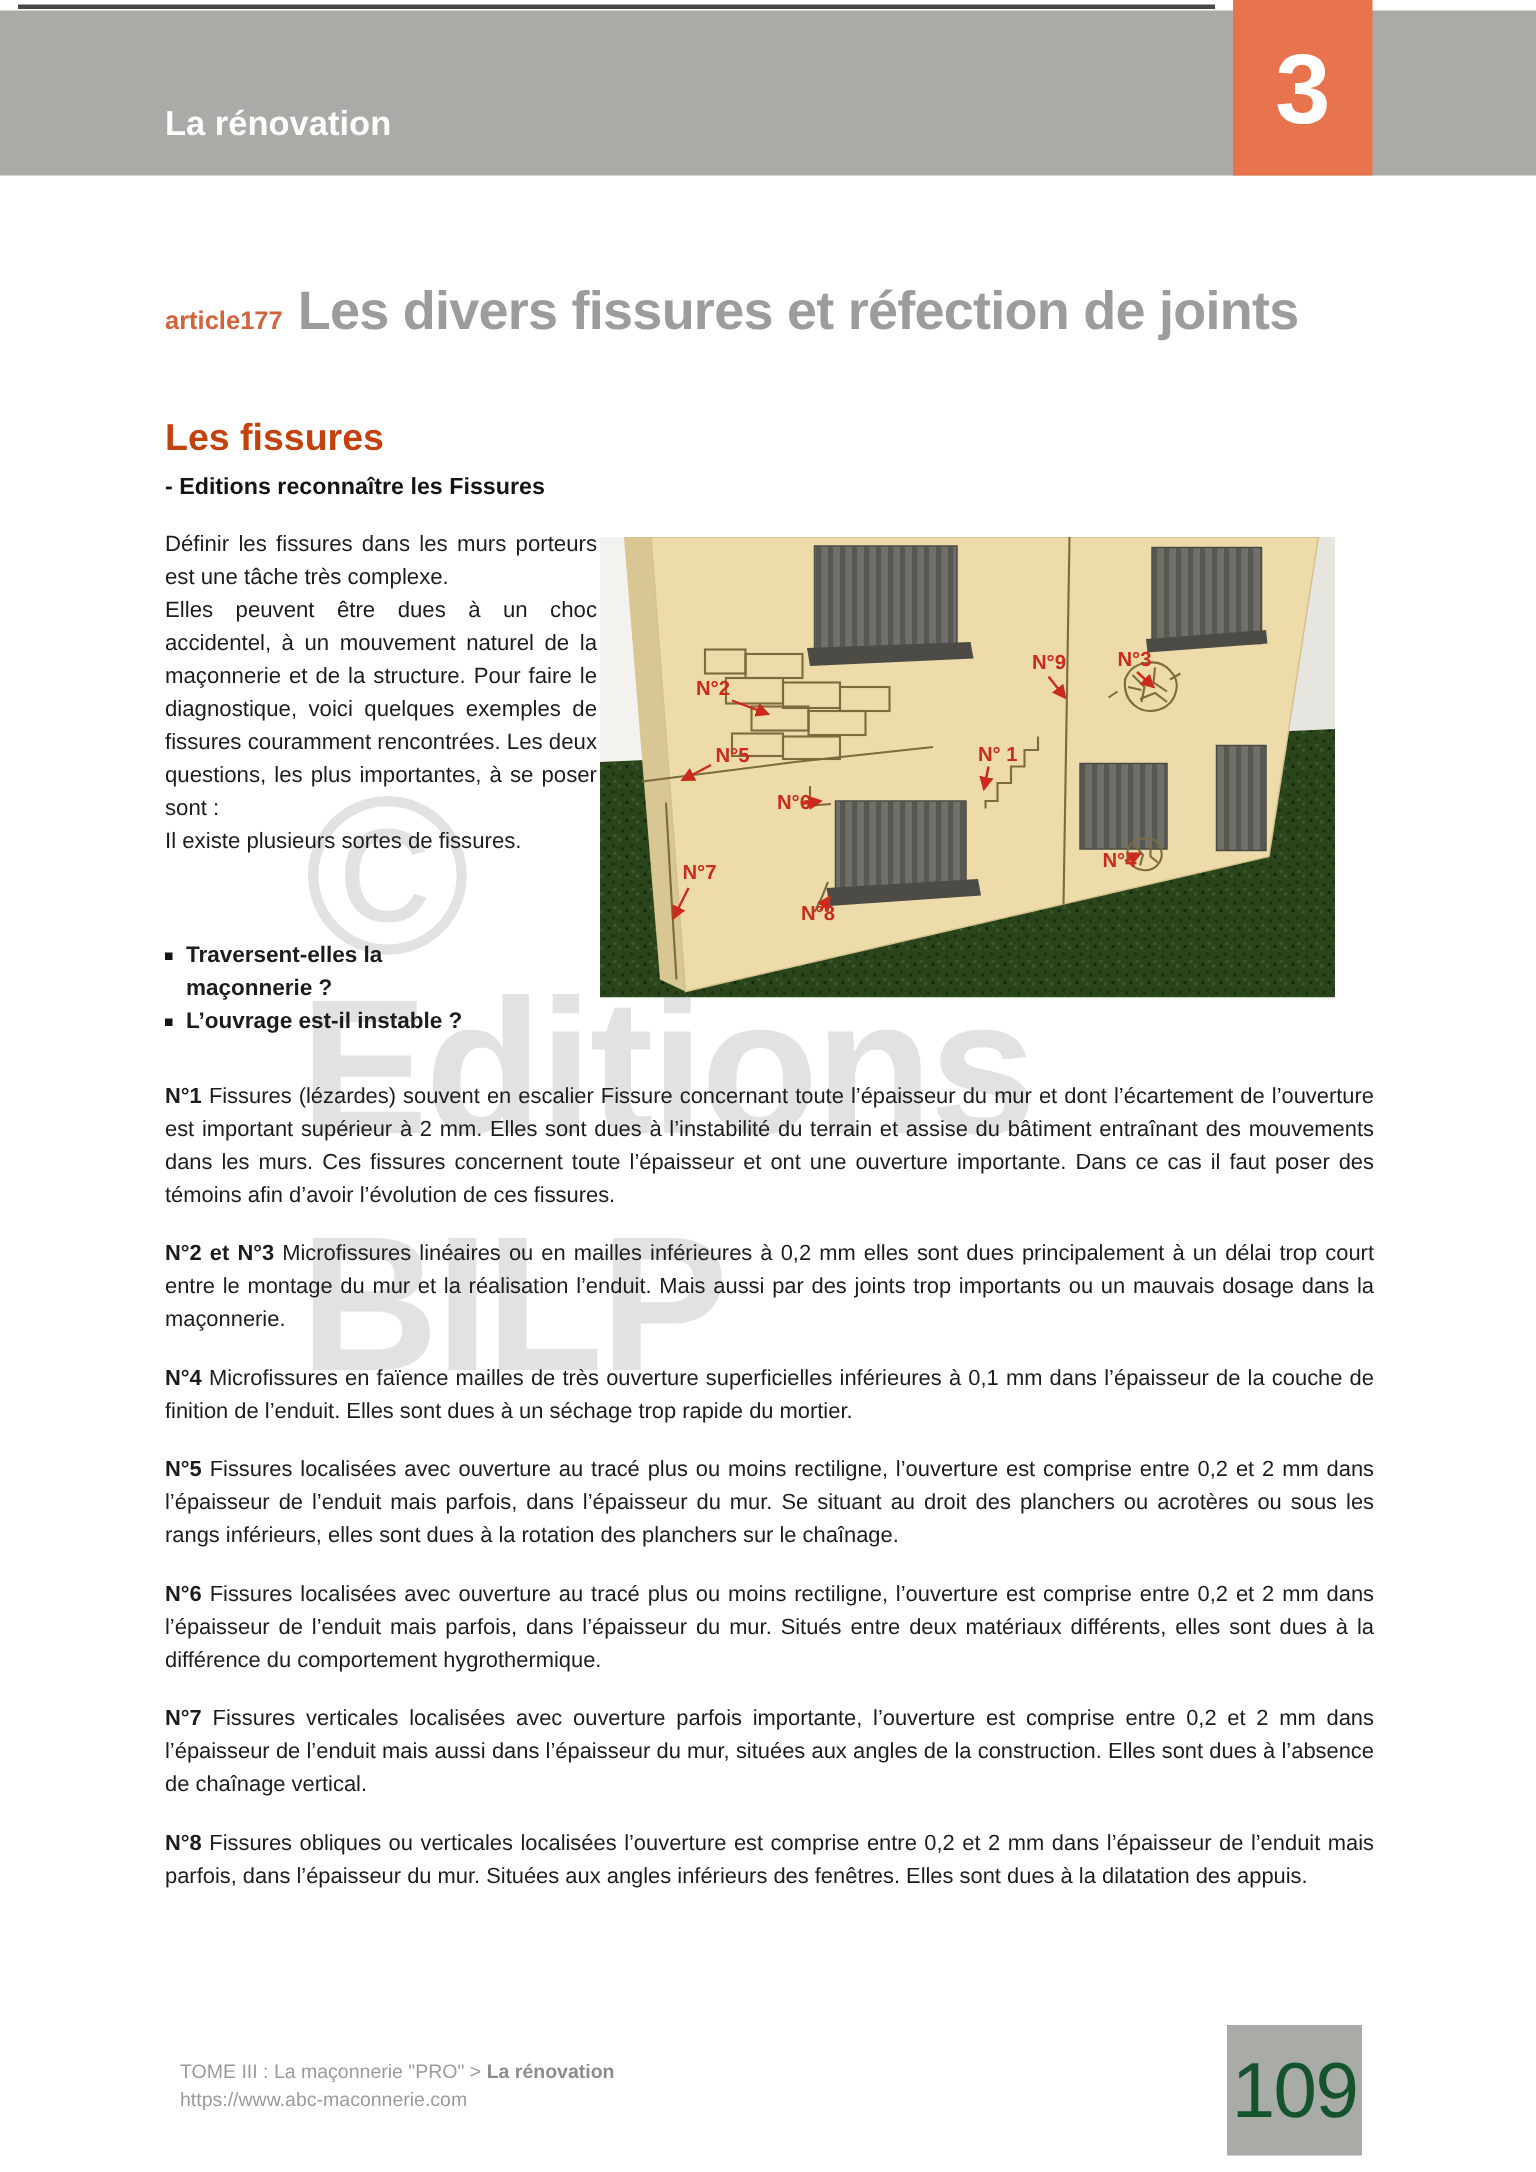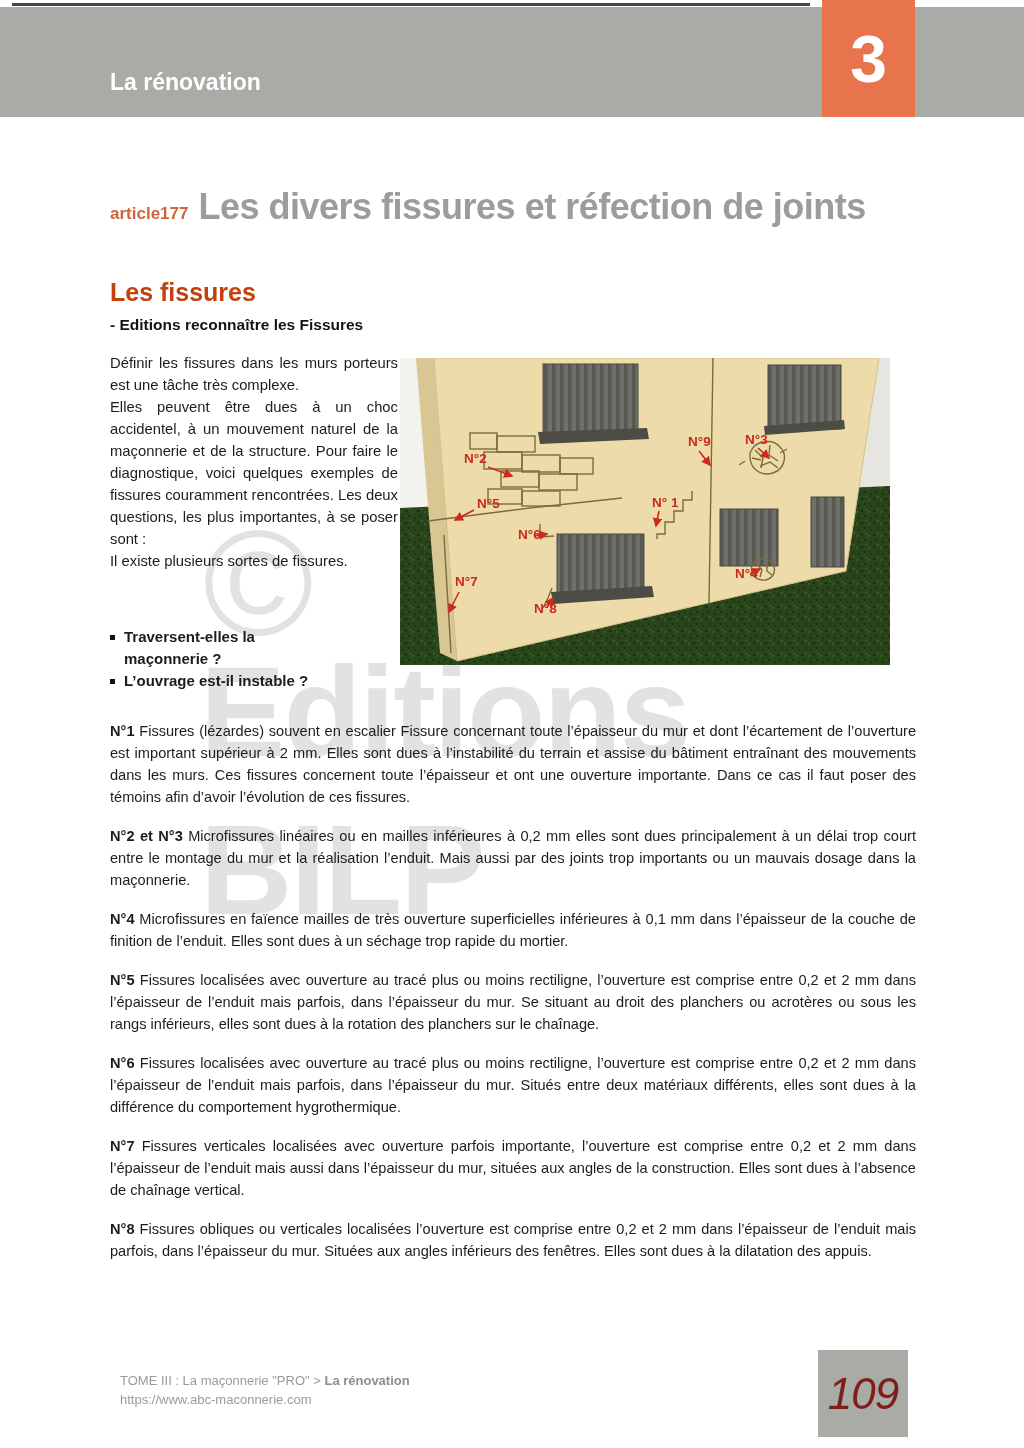--- a/index.html
+++ b/index.html
@@ -27,21 +27,21 @@
   .bullet{display:flex;gap:9px;}
   .sq{width:5px;height:5px;background:#141414;margin-top:9px;flex:none;}
   .figure{position:absolute;left:400px;top:358px;width:490px;height:307px;}
   .paras{position:absolute;left:110px;top:720px;width:806px;font-size:14.6px;line-height:22px;text-align:justify;}
   .np{margin:0 0 17px 0;}
   .np b{font-weight:bold;}
   .footer{position:absolute;left:120px;top:1371px;font-size:13px;line-height:19px;color:#9b9b9b;}
   .footer b{color:#8d8d8d;}
   .page-num-box{position:absolute;left:818px;top:1350px;width:90px;height:87px;background:#a8aba6;
                 display:flex;align-items:center;justify-content:center;}
-  .page-num{color:#7f1d1d;font-size:44px;letter-spacing:-1px;font-style:italic;}
+  .page-num{color:#14532d;font-size:52px;letter-spacing:-1px;}
   .flabel{fill:#cb2a1d;font:bold 13.5px "Liberation Sans",sans-serif;}
   .farrow{stroke:#cb2a1d;stroke-width:1.6;}
   .crack{stroke:#7c6b3c;stroke-width:1.4;fill:none;}
 </style>
 </head>
 <body>
 
 <div class="page">
 
   <div class="wm wm-c">©</div>

